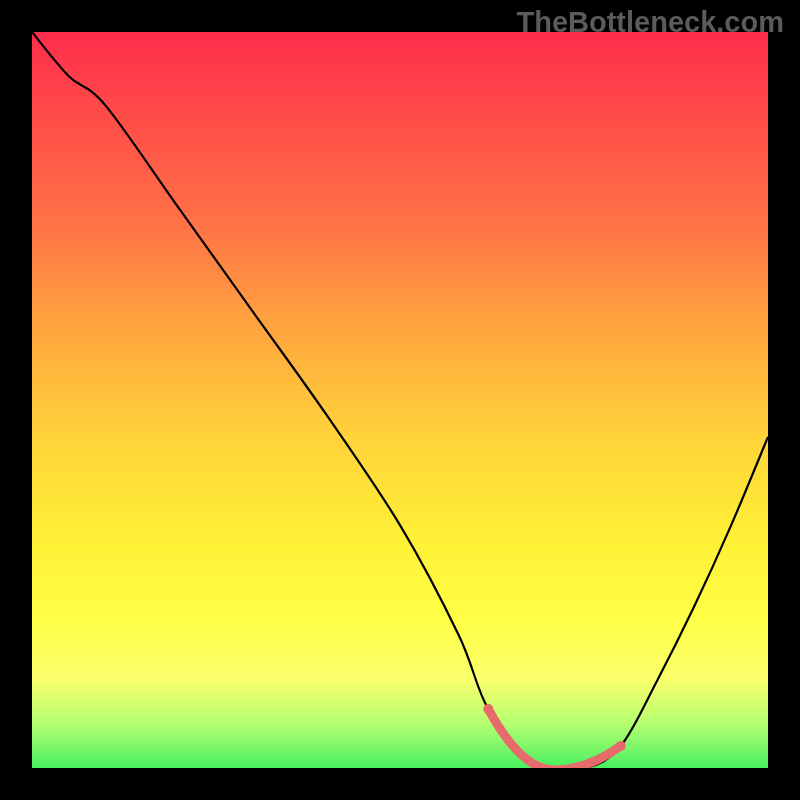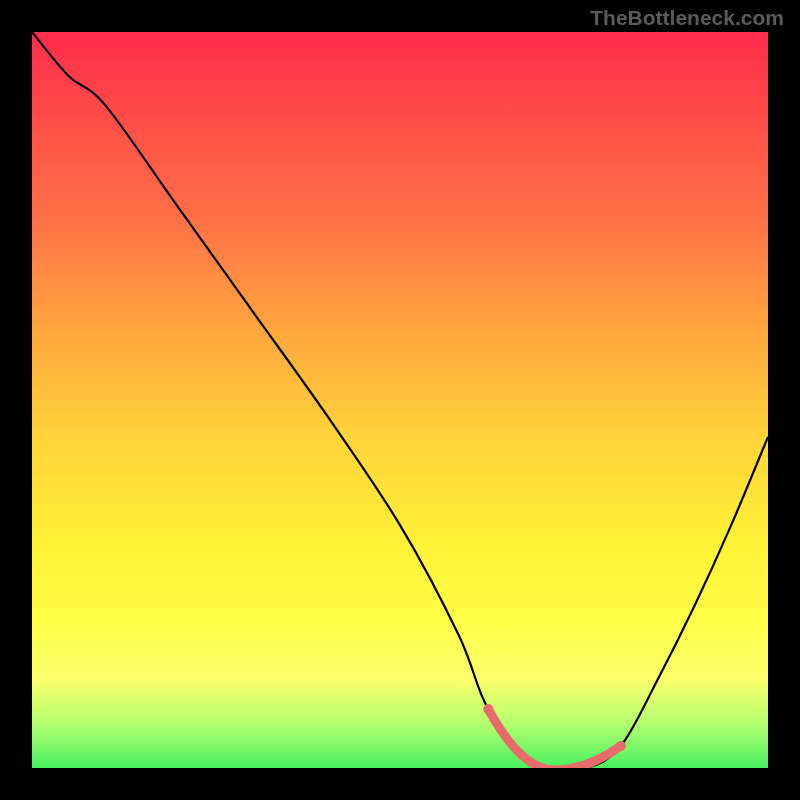--- a/index.html
+++ b/index.html
@@ -1,17 +1,17 @@
 <!DOCTYPE html>
 <html><head>
 <meta charset="utf-8">
 <style>
   * { margin: 0; padding: 0; box-sizing: border-box; }
   body { width: 800px; height: 800px; background: #000; position: relative; font-family: Arial, sans-serif; }
-  .attribution { position: absolute; top: 6px; right: 16px; color: #5b5b5b; font-size: 21px; font-weight: bold; }
+  .attribution { position: absolute; top: 6px; right: 16px; color: #5b5b5b; font-size: 29px; font-weight: bold; }
   .chart-area { position: absolute; top: 32px; left: 32px; width: 736px; height: 736px; }
   .gradient-bg { width: 100%; height: 100%; background: linear-gradient(to bottom,
     #ff2d4d 0%,
     #ff4848 10%,
     #ff6f47 25%,
     #ffa43e 40%,
     #ffd33a 55%,
     #fff236 70%,
     #ffff47 80%,
     #faff6c 88%,

